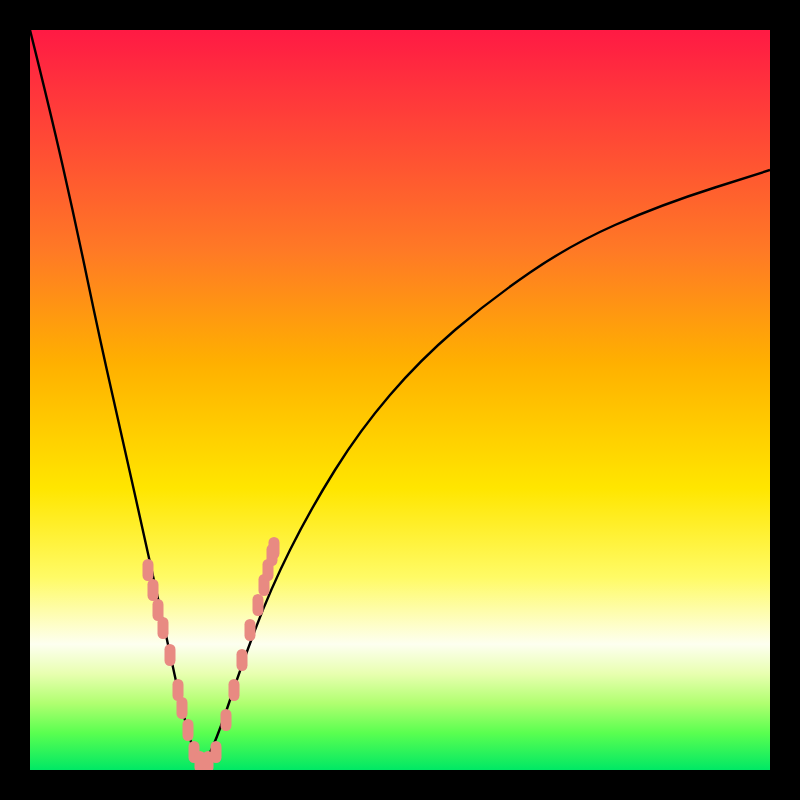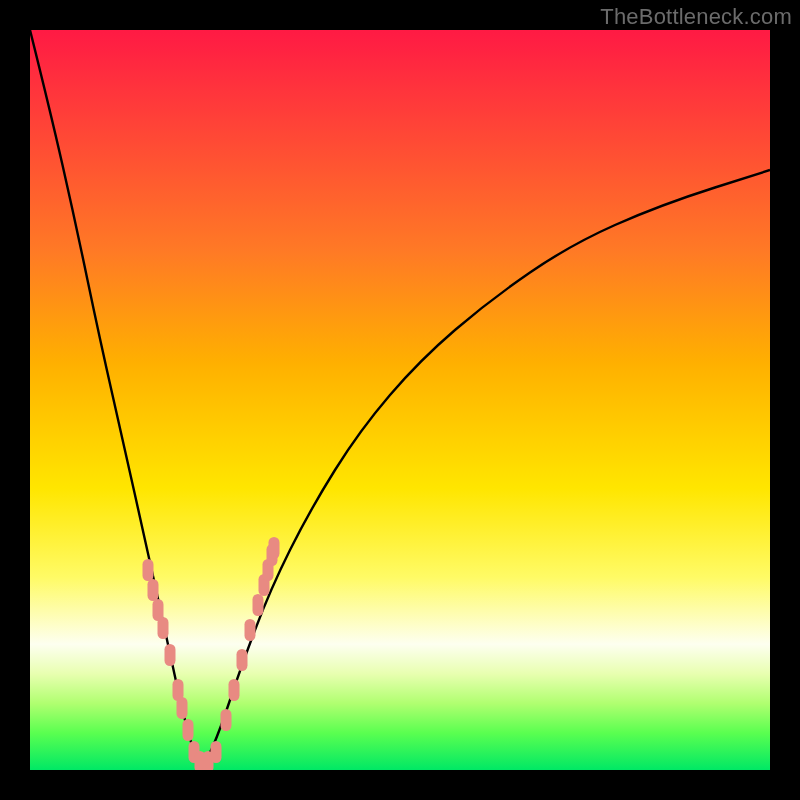--- a/index.html
+++ b/index.html
@@ -80,14 +80,13 @@
           <rect x="206.5" y="619" width="11" height="22" rx="5.5" ry="5.5" fill="#e88a82"></rect>
           <rect x="214.5" y="589" width="11" height="22" rx="5.5" ry="5.5" fill="#e88a82"></rect>
           <rect x="222.5" y="564" width="11" height="22" rx="5.5" ry="5.5" fill="#e88a82"></rect>
           <rect x="228.5" y="544" width="11" height="22" rx="5.5" ry="5.5" fill="#e88a82"></rect>
           <rect x="232.5" y="529" width="11" height="22" rx="5.5" ry="5.5" fill="#e88a82"></rect>
           <rect x="236.5" y="514" width="11" height="22" rx="5.5" ry="5.5" fill="#e88a82"></rect>
           <rect x="238.5" y="507" width="11" height="22" rx="5.5" ry="5.5" fill="#e88a82"></rect>
         </g>
     </svg>
   </div>
-  <div class="watermark">TheBottleneck.com</div>
 </div>
 
 </body></html>

